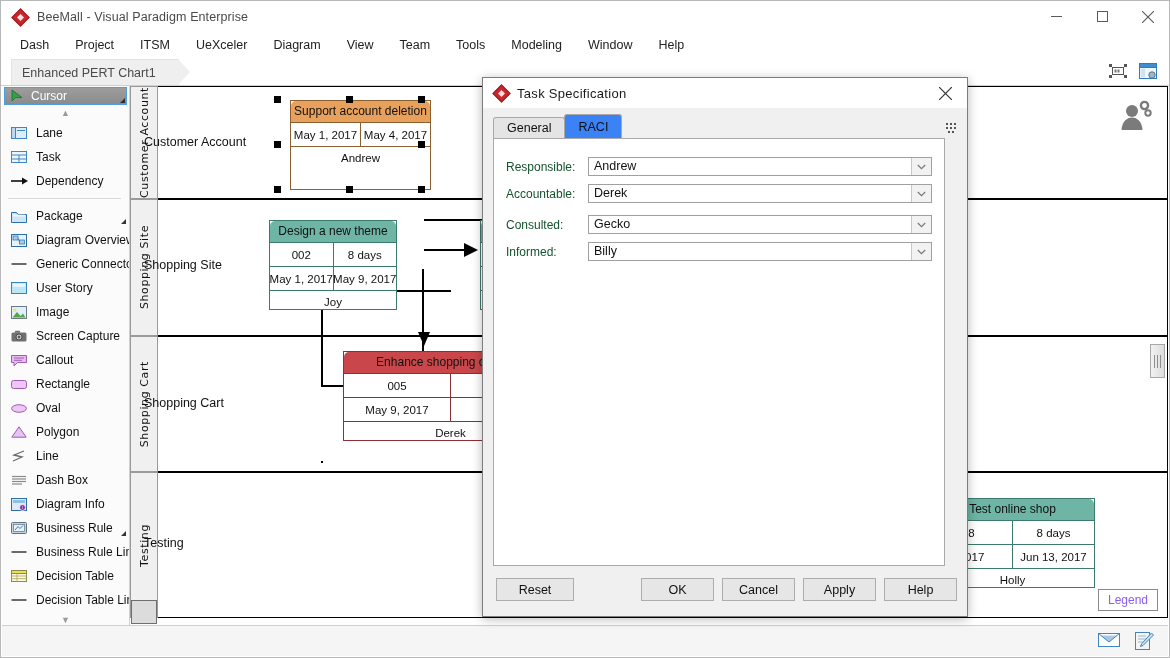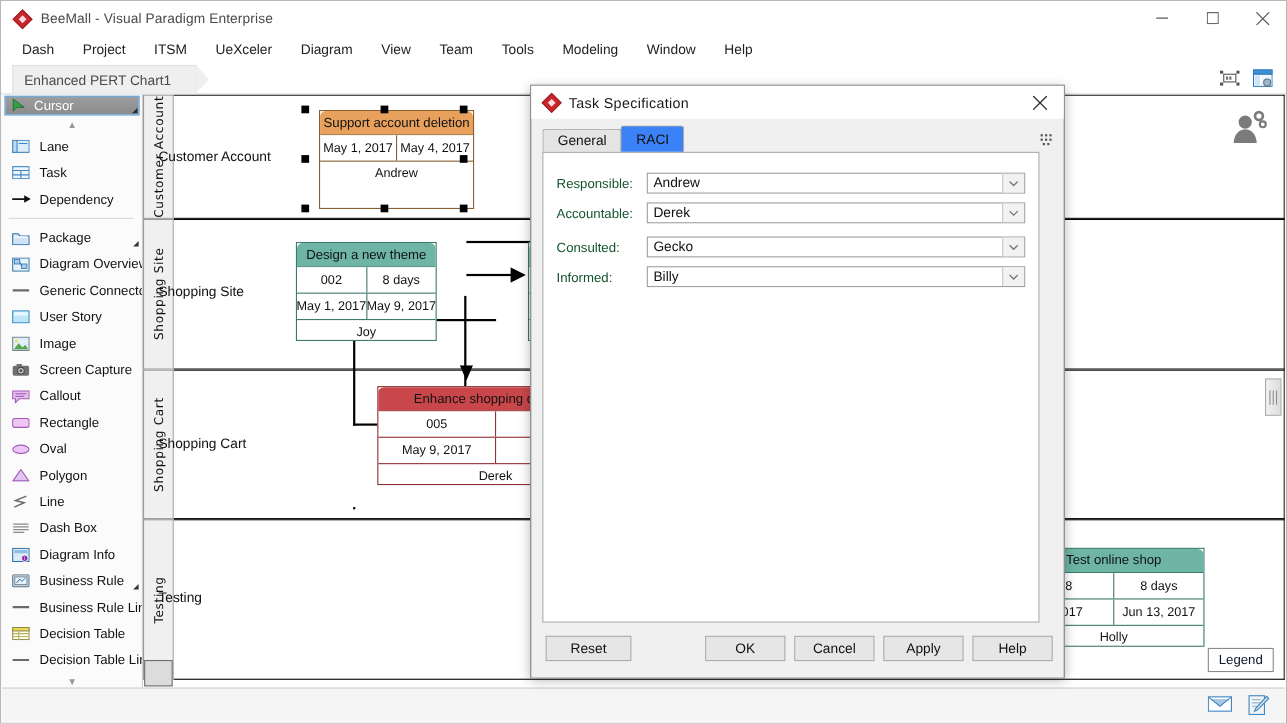--- a/index.html
+++ b/index.html
@@ -196,21 +196,21 @@
 
   .handle {
     position: absolute; width: 7px; height: 7px; background: #000;
   }
   .conn { position: absolute; background: #000; }
 
   
   .legend-box {
     position: absolute; right: 10px; bottom: 14px;
     background: #ffffff; border: 1px solid #8a8a8a;
-    padding: 3px 9px; font-size: 12px; color: #0f172a;
+    padding: 3px 9px; font-size: 12px; color: #8b5cf6;
   }
   .v-scroll-thumb {
     position: absolute; right: 3px; top: 258px;
     width: 13px; height: 32px;
     background: linear-gradient(to right,#f2f2f2,#dcdcdc);
     border: 1px solid #a8a8a8;
     display: flex; align-items: center; justify-content: center; gap: 2px;
   }
   .v-scroll-thumb i { display:block; width:1px; height:13px; background:#8e8e8e; }
 

